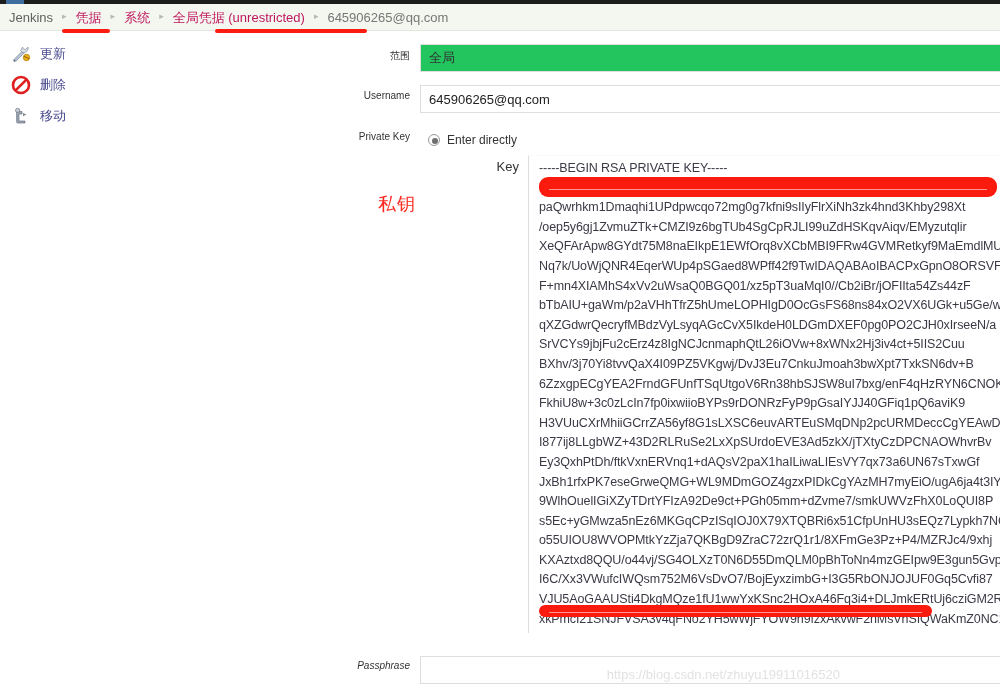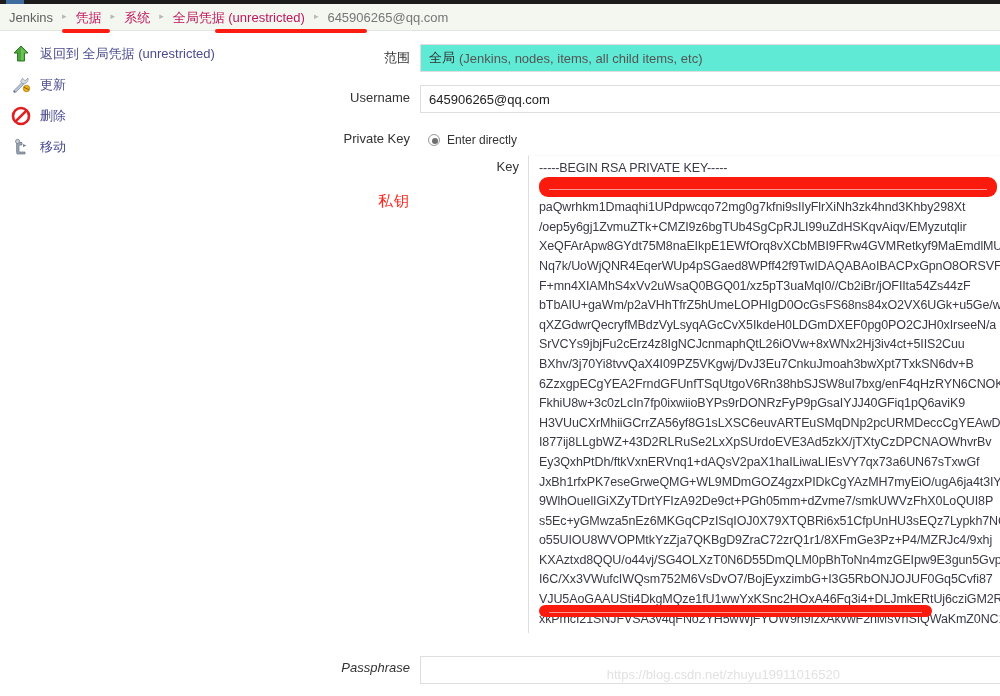--- a/index.html
+++ b/index.html
@@ -99,32 +99,32 @@
   }
   .row {
     display: flex;
     align-items: flex-start;
     margin-bottom: 0;
   }
   .row-label {
     width: 90px;
     text-align: right;
     padding-right: 10px;
-    font-size: 13px;
+    font-size: 10px;
     color: #333333;
     padding-top: 11px;
     flex: 0 0 90px;
     white-space: nowrap;
   }
   .row-field { flex: 1 1 auto; }
 
   .select-box {
     height: 28px;
     border: 1px solid #dedede;
-    background: #5eead4;
+    background: #22c55e;
     font-size: 13px;
     color: #333333;
     display: flex;
     align-items: center;
     padding: 0 8px;
     width: 581px;
     margin-top: 6px;
   }
   .select-box .dim { color: #555555; }
 
@@ -213,21 +213,21 @@
     position: absolute;
     left: 10px; right: 10px;
     top: 58%;
     height: 1px;
     background: rgba(255,255,255,0.55);
   }
 
   
   .annotation {
     position: absolute;
-    font-size: 15px;
+    font-size: 18px;
     color: #fa2a20;
     font-family: Liberation Mono, monospace;
     letter-spacing: 1px;
   }
 
   
   .passphrase-row {
     position: absolute;
     left: 330px;
     top: 655px;
@@ -272,29 +272,20 @@
     <span class="crumb crumb-cn">全局凭据 (unrestricted)</span>
     <span class="crumb-sep">▸</span>
     <span class="crumb crumb-muted">645906265@qq.com</span>
   </div>
 
   <div class="crumb-underline" style="left:62px; top:29px; width:48px;"></div>
   <div class="crumb-underline" style="left:215px; top:29px; width:152px;"></div>
 
   <div class="sidebar">
 
-    <div class="task">
-      <span class="task-icon">
-        <svg width="20" height="20" viewBox="0 0 20 20">
-          <polygon points="10,2 17,9 13.5,9 13.5,17 6.5,17 6.5,9 3,9" fill="#4aa53a" stroke="#2f7a24" stroke-width="1"></polygon>
-          <polygon points="10,3.4 15.6,8.6 12.6,8.6 12.6,16 10,16" fill="#6fc255"></polygon>
-        </svg>
-      </span>
-      <span class="task-label">返回到 全局凭据 (unrestricted)</span>
-    </div>
 
     <div class="task">
       <span class="task-icon">
         <svg width="20" height="20" viewBox="0 0 20 20">
           <path d="M3 15.5 L11 7.5 L12.8 9.3 L4.8 17.3 Z" fill="#b9c6d6" stroke="#7d8da0" stroke-width="0.8"></path>
           <path d="M11.5 3.2 L14.2 5.9 L17 3.1 A4.6 4.6 0 0 1 11.6 8.6 L9.6 6.6 Z" fill="#d8dde4" stroke="#8893a3" stroke-width="0.8"></path>
           <path d="M2.6 16 L4.2 17.6" stroke="#5b6877" stroke-width="1.4"></path>
           <circle cx="15.5" cy="13.5" r="3.2" fill="#f0b01d" stroke="#b07f08" stroke-width="0.8"></circle>
           <path d="M13 12.4 L18 14.6" stroke="#8a6205" stroke-width="1"></path>
         </svg>
@@ -325,21 +316,20 @@
 
   </div>
 
   <div class="form">
 
     <div class="row">
       <div class="row-label">范围</div>
       <div class="row-field">
         <div class="select-box">
           <span>全局</span>
-          <span class="dim" style="margin-left:4px;">(Jenkins, nodes, items, all child items, etc)</span>
         </div>
       </div>
     </div>
 
     <div class="row" style="margin-top:7px;">
       <div class="row-label">Username</div>
       <div class="row-field">
         <div class="text-box">
           <span>645906265@qq.com</span>
         </div>

